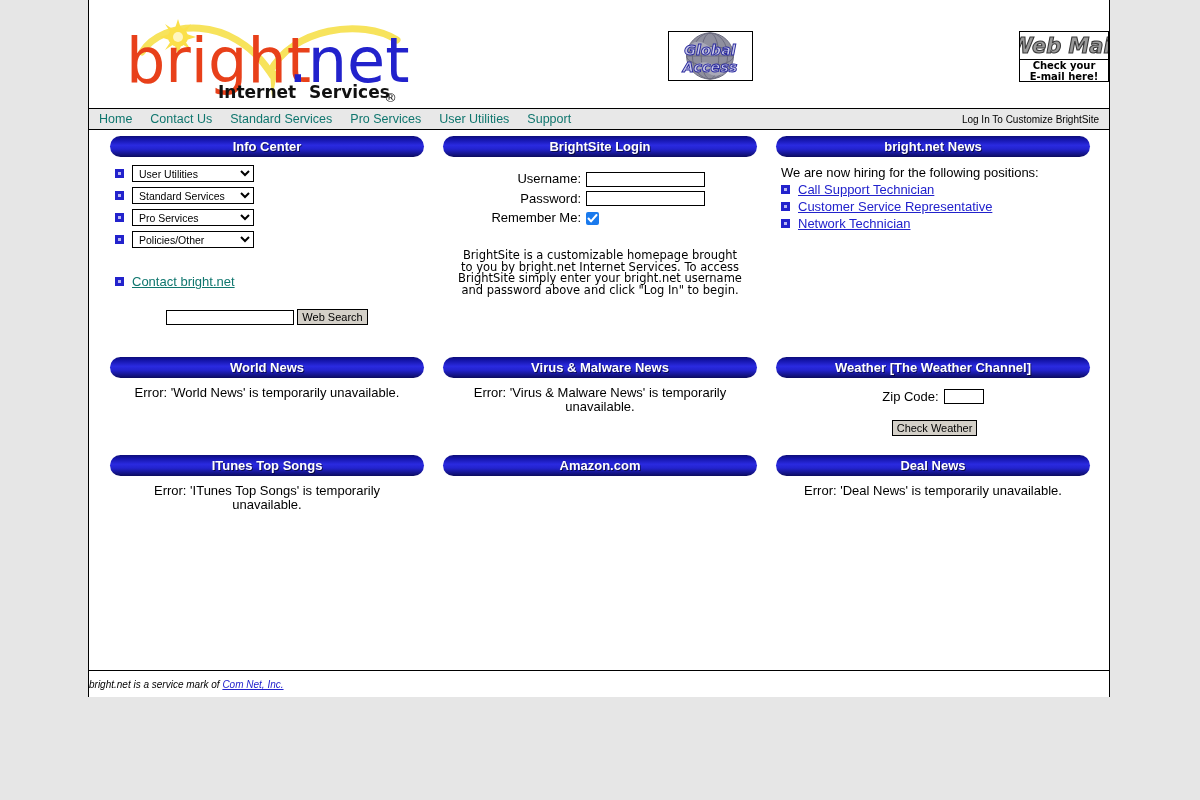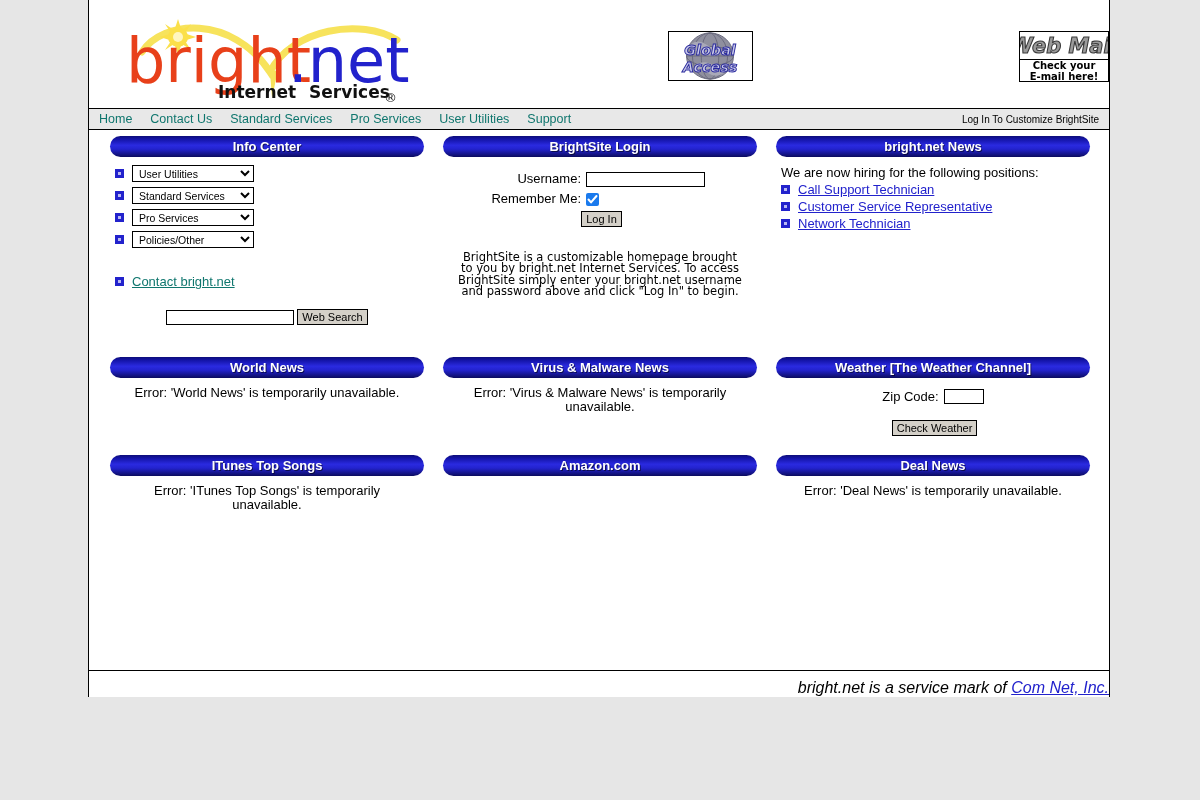--- a/index.html
+++ b/index.html
@@ -317,22 +317,22 @@
     border-radius: 0;
     padding: 0 2px;
     background: #fff;
   }
   .weather-btn-row { text-align: center; margin-top: 14px; }
 
   
   .footer-sep { border-top: 1px solid #000; }
   .footer {
     height: 26px;
-    text-align: right;
-    font-size: 16px;
+    text-align: left;
+    font-size: 10px;
     font-style: italic;
     color: #000;
     padding-top: 8px;
     box-sizing: border-box;
   }
   .footer a { color: #2222cc; text-decoration: underline; font-style: italic; }
 </style>
 </head>
 <body>
 
@@ -468,35 +468,38 @@
       <div class="panel-body">
         <div class="login-form">
 
           <div class="lf-row">
             <div class="lf-label">Username:</div>
             <div class="lf-field">
               <input class="lf-input" type="text" style="">
             </div>
           </div>
 
+          <div class="lf-row">
+            <div class="lf-label">Password:</div>
+            <div class="lf-field">
+              <input class="lf-input" type="password" style="">
+            </div>
+          </div>
 
           <div class="lf-row">
             <div class="lf-label">Remember Me:</div>
             <div class="lf-field">
               <span class="checkbox">
                 <svg width="11" height="11" viewBox="0 0 11 11">
                   <path d="M1.5 5.5 L4 8.4 L9.5 2" fill="none" stroke="#ffffff" stroke-width="2" stroke-linecap="round" stroke-linejoin="round"></path>
                 </svg>
               </span>
             </div>
           </div>
 
-          <div class="login-btn-row">
-            <button class="btn">Log In</button>
-          </div>
         </div>
 
         <div class="login-blurb">
           <span>BrightSite is a customizable homepage brought</span>
           <span>to you by bright.net Internet Services. To access</span>
           <span>BrightSite simply enter your bright.net username</span>
           <span>and password above and click "Log In" to begin.</span>
         </div>
       </div>
     </div>

